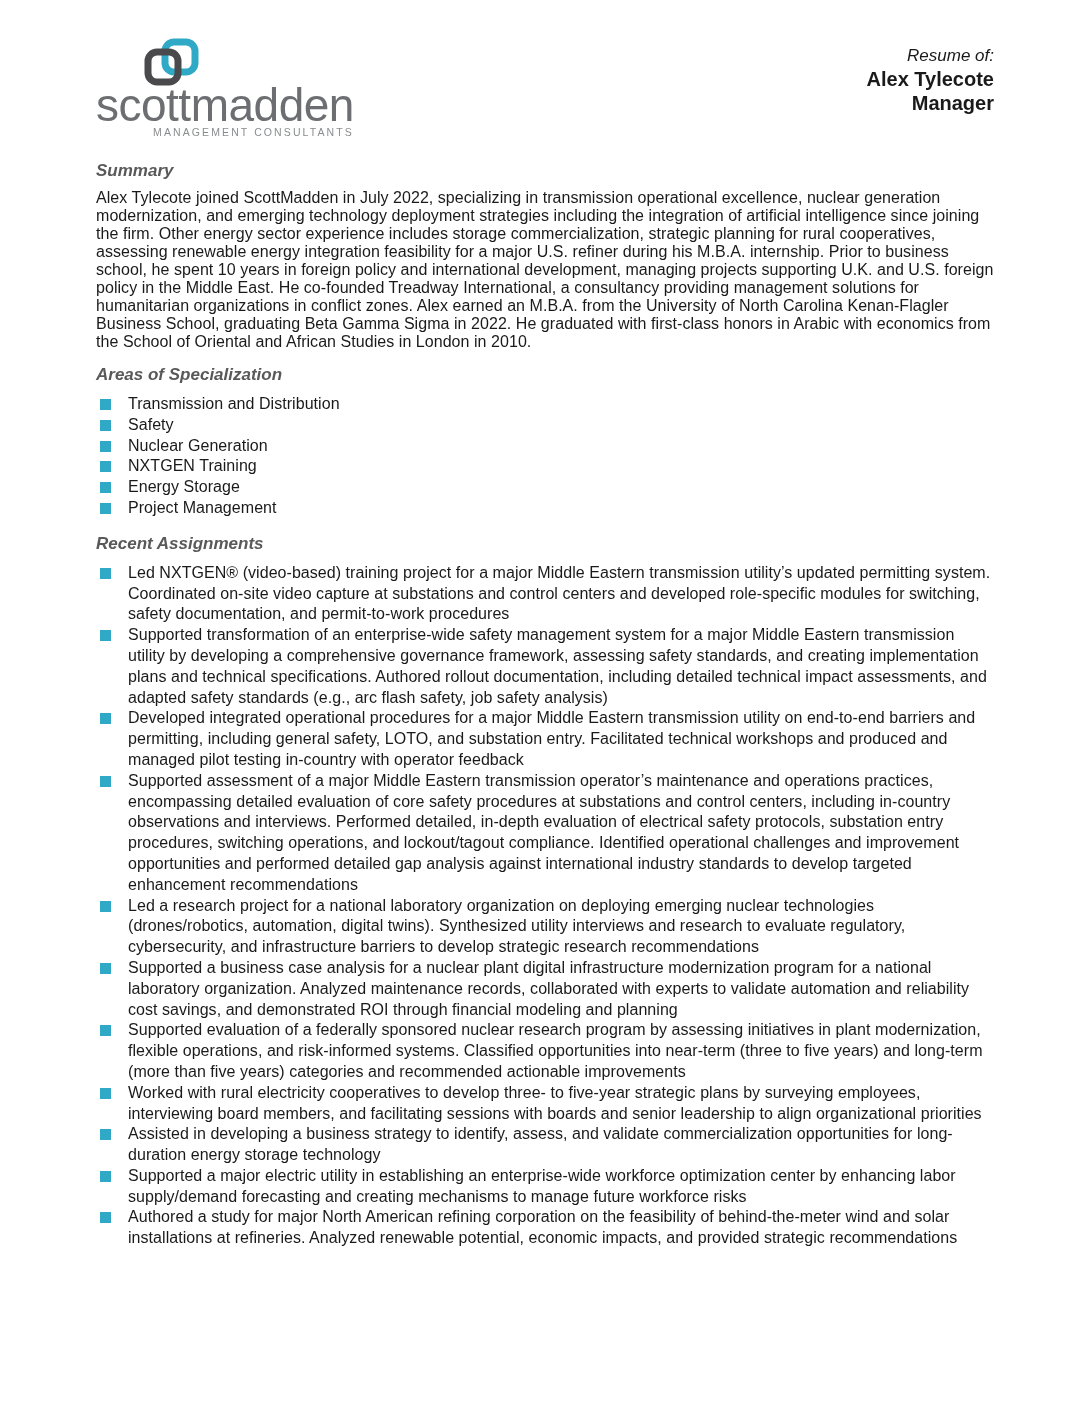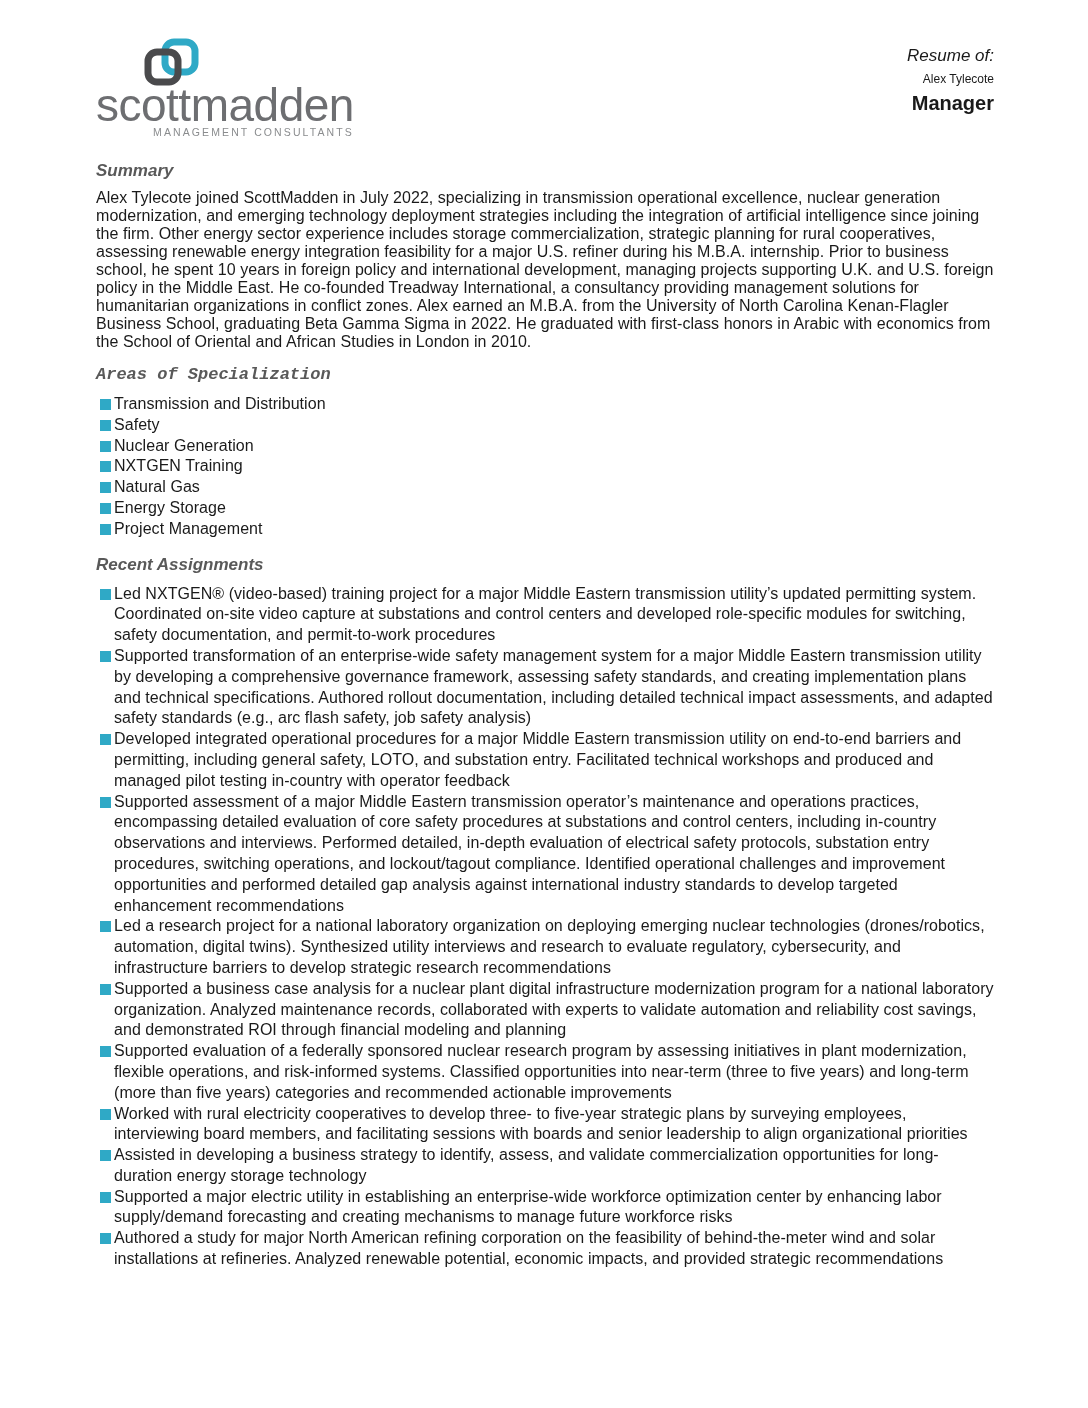--- a/index.html
+++ b/index.html
@@ -27,46 +27,46 @@
   .wordmark{
     font-size:46px;line-height:34px;color:var(--logo-gray);
     letter-spacing:-0.5px;margin-top:2px;
   }
   .tagline{
     font-size:10.5px;color:var(--tagline-gray);
     letter-spacing:2.1px;text-align:right;margin-top:4px;
   }
   .resume-of{text-align:right;padding-top:7px;margin-left:28px;}
   .r-label{font-style:italic;font-size:17px;line-height:22px;}
-  .r-name{font-weight:normal;font-size:12px;line-height:24px;}
+  .r-name{font-weight:bold;font-size:20px;line-height:24px;}
   .r-title{font-weight:bold;font-size:20px;line-height:24px;}
 
   
   h2{
     font-size:17px;font-style:italic;font-weight:bold;
     color:var(--heading-gray);line-height:21px;
   }
   .summary-heading{margin-top:22px;}
   .summary-body{
     font-size:16px;line-height:18px;margin-top:8px;
     letter-spacing:0.05px;
   }
-  .spec-heading{margin-top:13px;font-family:Liberation Mono, monospace;}
+  .spec-heading{margin-top:13px;}
   .assign-heading{margin-top:14px;}
 
   ul{list-style:none;margin-top:9px;}
   li{
     display:flex;align-items:flex-start;
     font-size:16px;line-height:20.8px;letter-spacing:0.05px;
   }
   .bullet{
     width:11px;height:11px;background:var(--teal);
     flex:none;margin:5px 0 0 4px;
   }
-  .li-text{padding-left:3px;}
+  .li-text{padding-left:17px;}
 </style>
 </head>
 <body>
 
 <div class="page">
 
   <header class="header">
     <div class="logo">
       <svg class="logo-icon" width="62" height="48" viewBox="0 0 62 48" aria-hidden="true">
         <rect x="23" y="4" width="30" height="30" rx="9" fill="none" stroke="#2FA9C6" stroke-width="7"></rect>
@@ -104,24 +104,20 @@
         <li>
           <span class="bullet"></span>
           <span class="li-text">Nuclear Generation</span>
         </li>
 
         <li>
           <span class="bullet"></span>
           <span class="li-text">NXTGEN Training</span>
         </li>
 
-        <li>
-          <span class="bullet"></span>
-          <span class="li-text">Natural Gas</span>
-        </li>
 
         <li>
           <span class="bullet"></span>
           <span class="li-text">Energy Storage</span>
         </li>
 
         <li>
           <span class="bullet"></span>
           <span class="li-text">Project Management</span>
         </li>

